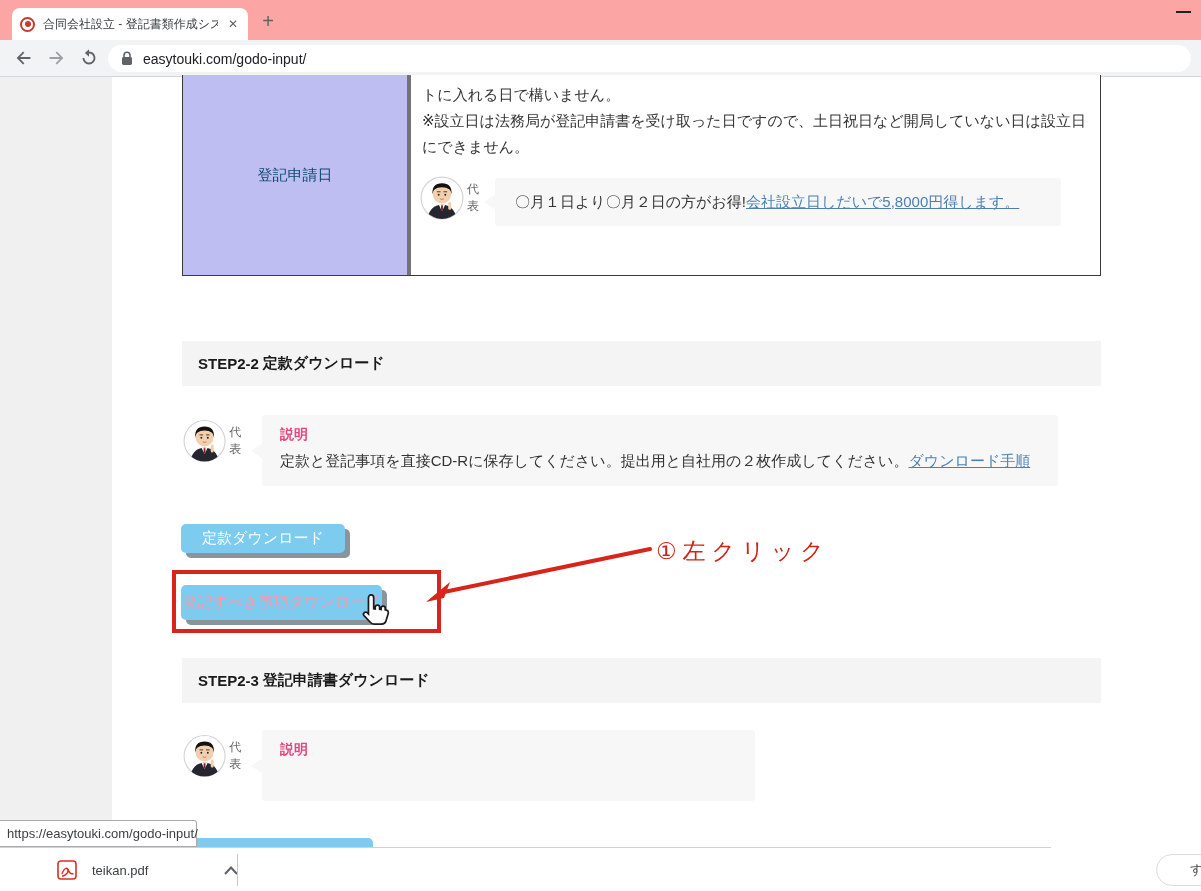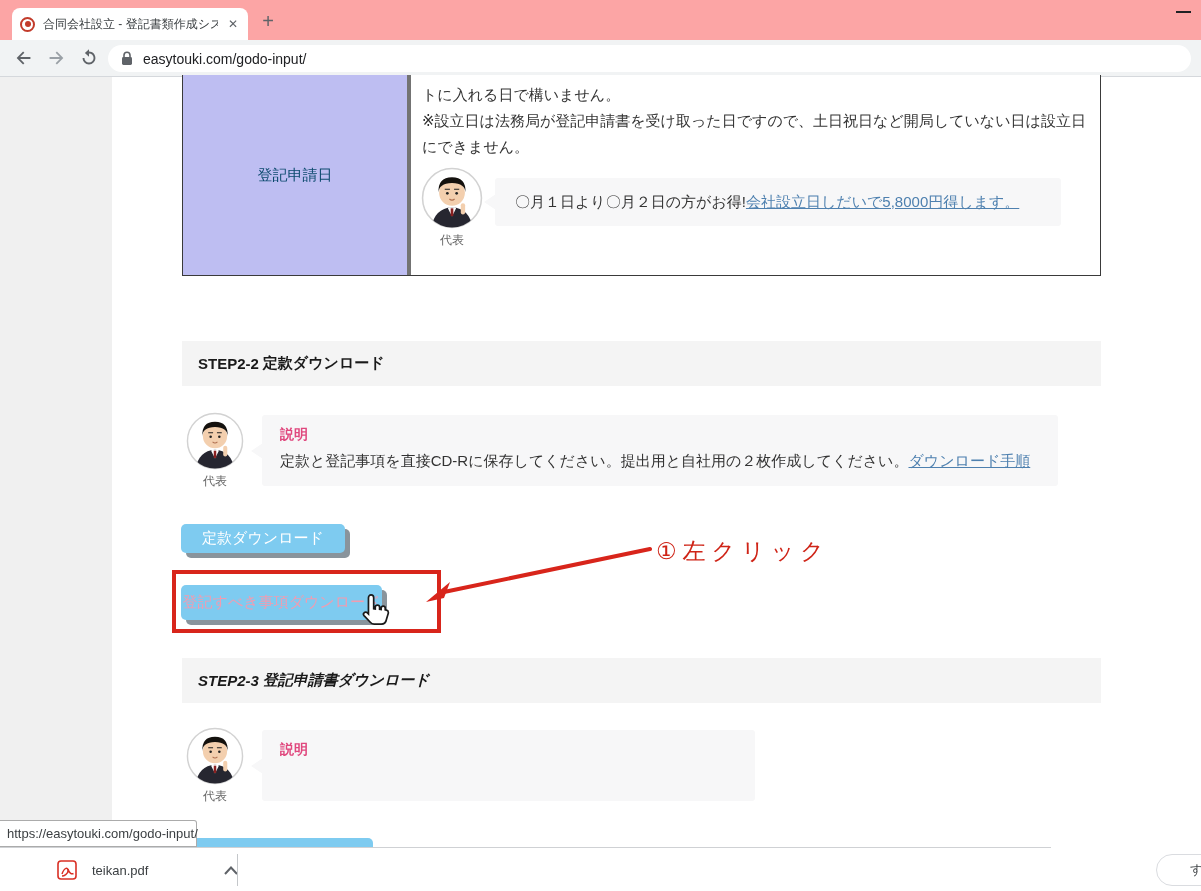--- a/index.html
+++ b/index.html
@@ -41,21 +41,21 @@
   
   .tbl { position:absolute; left:182px; top:-2px; width:919px; height:201px;
     border:1px solid #3a3a3a; border-top:none; background:#fff; }
   .tbl-left { position:absolute; left:0; top:0; width:228px; height:100%;
     background:#bebef2; border-right:4px solid #737373;
     display:flex; align-items:center; justify-content:center; font-size:15px; color:#0c4a6e; }
   .tbl-right { position:absolute; left:229px; top:0; right:0; bottom:0; background:#fff; }
   .tbl-text { position:absolute; left:10px; top:7px; font-size:15px; line-height:26px; color:#333; white-space:nowrap; }
 
   
-  .avatar-wrap { position:absolute; width:64px; display:flex; flex-direction:column; align-items:center; gap:3px; }
+  .avatar-wrap { position:absolute; width:64px; display:flex; flex-direction:row; align-items:center; gap:3px; }
   .avatar-label { font-size:12px; color:#666; }
 
   
   .bubble { position:absolute; background:#f7f7f8; border-radius:3px; }
   .bubble::before { content:""; position:absolute; left:-11px; top:50%; margin-top:-8px;
     border-style:solid; border-width:8px 12px 8px 0; border-color:transparent #f7f7f8 transparent transparent; }
   .bubble-one { display:flex; align-items:center; padding:0 20px; font-size:15px; white-space:nowrap; }
   .bubble-desc { padding:11px 18px; font-size:15px; }
   .desc-head { font-weight:bold; color:#e0487e; font-size:14px; }
   .desc-body { margin-top:8px; white-space:nowrap; color:#333; }
@@ -205,21 +205,21 @@
   <svg style="position:absolute; left:360px; top:516px;" width="30" height="34" viewBox="0 0 22 26">
     <path d="M8 1.5 C9.2 1.5 10 2.4 10 3.6 V12 l1.2 .2 V10.8 c0-1 .8-1.6 1.7-1.6 .9 0 1.6 .6 1.6 1.6 v1.6 l1.2 .2 v-1 c0-.9 .7-1.5 1.6-1.5 .8 0 1.5 .6 1.5 1.5 v1.3 l1 .2 c.8 .2 1.4 .9 1.4 1.8 0 .3 0 .5-.1 .8 l-1.6 5.3 c-.5 1.7-2 2.8-3.8 2.8 h-5.3 c-1.2 0-2.3-.5-3-1.4 L2.6 17.3 c-.6-.7-.5-1.7 .2-2.3 .6-.6 1.6-.6 2.2 0 L6 16 V3.6 C6 2.4 6.8 1.5 8 1.5 Z" fill="#fff" stroke="#1a1a1a" stroke-width="1.3"></path>
   </svg>
 
   <svg style="position:absolute; left:410px; top:463px;" width="250" height="70">
     <line x1="34" y1="52" x2="240" y2="9" stroke="#d8251b" stroke-width="4" stroke-linecap="round"></line>
     <polygon points="16,62 40,42 34,58" fill="#d8251b"></polygon>
   </svg>
   <div class="ann-label">①左クリック</div>
 
-  <div class="sec-head" style="top:581px;font-style:italic;">
+  <div class="sec-head" style="top:581px;">
     <span>STEP2-3</span>
     <span>登記申請書ダウンロード</span>
   </div>
 
   <div class="avatar-wrap" style="left:183px; top:650px;">
     <svg width="58" height="58" viewBox="0 0 60 60">
         <use href="#rep-avatar"></use>
       </svg>
     <span class="avatar-label">代表</span>
   </div>

